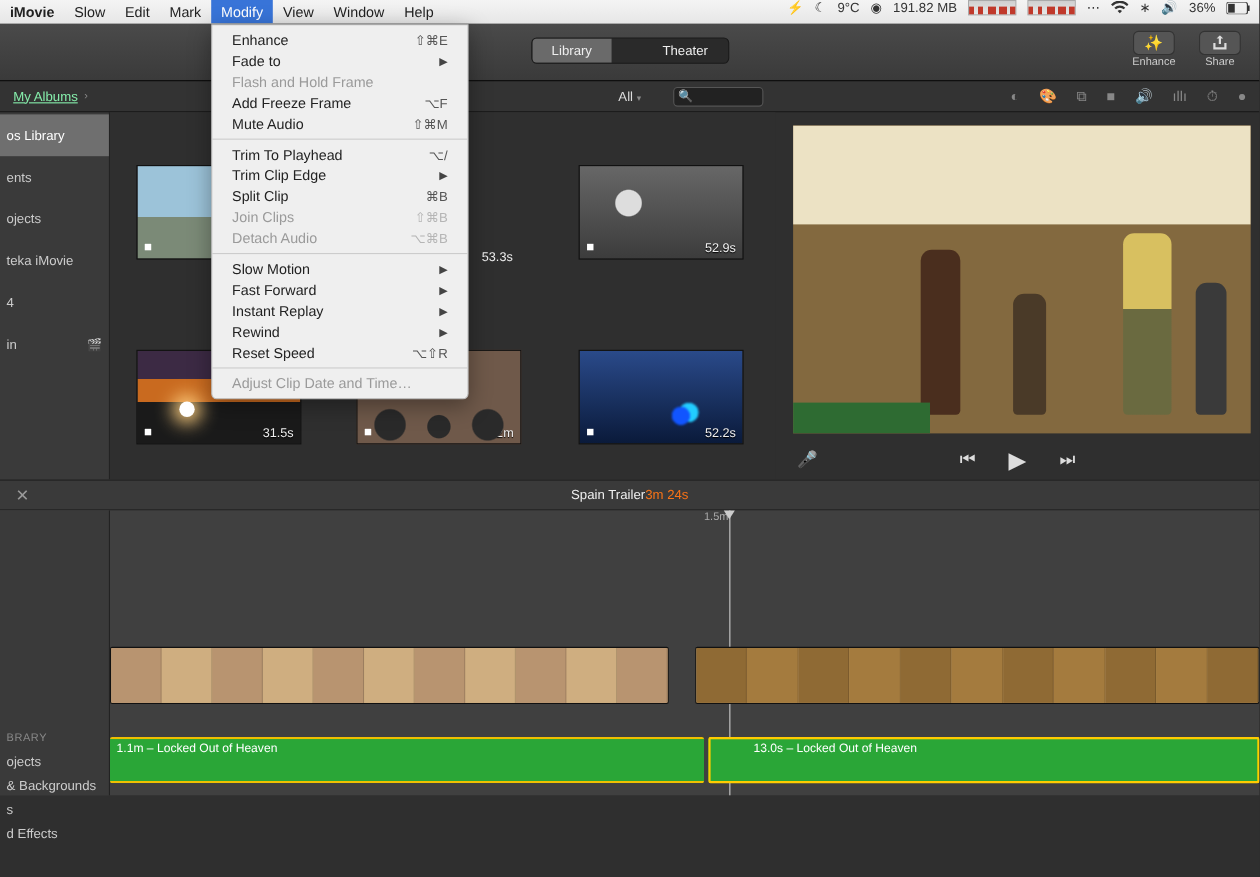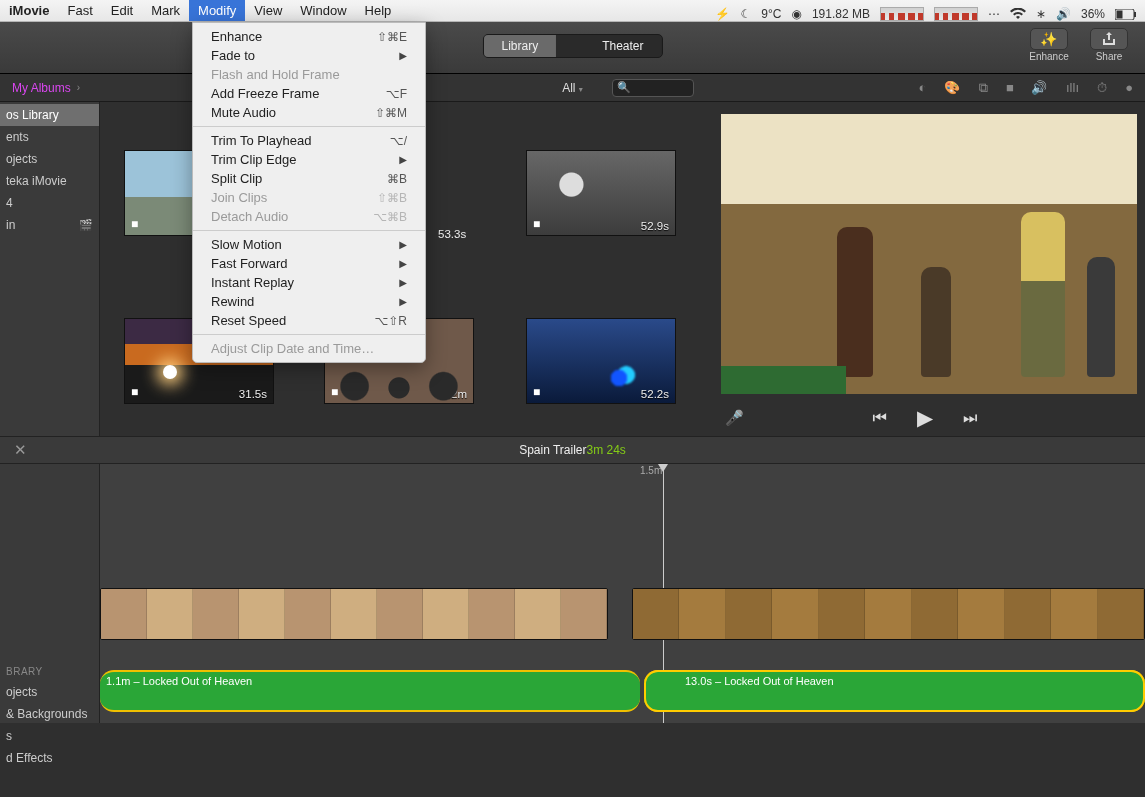--- a/index.html
+++ b/index.html
@@ -4,21 +4,21 @@
 <style>
 * { margin:0; padding:0; box-sizing:border-box; font-family:-apple-system,"Helvetica Neue",Arial,sans-serif; -webkit-font-smoothing:antialiased; }
 html,body { width:1145px; height:797px; background:#2f2f2f; overflow:hidden; color:#ddd; }
 :root{
   --menubar-h:22px;
   --toolbar-h:52px;
   --tabbar-h:28px;
 }
 
 
-.menubar{height:var(--menubar-h);background:linear-gradient(#f4f4f4,#e7e7e7);border-bottom:1px solid #b5b5b5;display:flex;align-items:flex-end;font-size:13px;color:#222;}
+.menubar{height:var(--menubar-h);background:linear-gradient(#f4f4f4,#e7e7e7);border-bottom:1px solid #b5b5b5;display:flex;align-items:flex-start;font-size:13px;color:#222;}
 .menubar .menu-item{padding:0 9px;height:100%;display:flex;align-items:center;cursor:default;}
 .menubar .menu-item.active{background:#3874d8;color:#fff;}
 .menubar .app-name{font-weight:600;}
 .menubar .spacer{flex:1;}
 .menubar .status{display:flex;align-items:center;gap:10px;padding-right:8px;font-size:12px;color:#333;}
 .sparkline{width:44px;height:14px;background:linear-gradient(#d0d0d0,#e8e8e8);position:relative;border:1px solid #aaa;display:inline-block;}
 .sparkline::before{content:"";position:absolute;bottom:0;left:0;right:0;height:60%;background:linear-gradient(90deg,#c0392b 0 10%,transparent 10% 20%,#c0392b 20% 30%,transparent 30% 40%,#c0392b 40% 58%,transparent 58% 64%,#c0392b 64% 82%,transparent 82% 88%,#c0392b 88% 100%);}
 
 
 .dropdown{position:absolute;top:var(--menubar-h);left:192px;width:234px;background:#efefef;border:1px solid #bbb;border-radius:0 0 5px 5px;box-shadow:0 6px 20px rgba(0,0,0,.35);font-size:13px;color:#222;z-index:50;padding:4px 0;}
@@ -35,31 +35,31 @@
 .seg{position:absolute;left:50%;transform:translateX(-50%);top:12px;display:flex;background:#2a2a2a;border:1px solid #1a1a1a;border-radius:5px;overflow:hidden;height:24px;gap:28px;}
 .seg .seg-btn{padding:0 18px;font-size:12px;color:#eee;display:flex;align-items:center;cursor:default;}
 .seg .seg-btn.sel{background:#6a6a6a;}
 .tb-right{position:absolute;right:12px;top:6px;display:flex;gap:12px;}
 .tb-btn{width:48px;height:40px;display:flex;flex-direction:column;align-items:center;justify-content:flex-start;gap:1px;}
 .tb-btn .ic{width:38px;height:22px;background:#555;border:1px solid #333;border-radius:5px;display:flex;align-items:center;justify-content:center;color:#ddd;font-size:14px;}
 .tb-btn .cap{font-size:10px;color:#ccc;}
 
 
 .tabbar{height:var(--tabbar-h);background:#333;display:flex;align-items:center;padding:0 12px;font-size:12px;border-bottom:1px solid #1a1a1a;}
-.tabbar .crumb{color:#d946ef;margin-right:6px;}
+.tabbar .crumb{color:#86efac;margin-right:6px;text-decoration:underline;}
 .tabbar .chev{color:#888;font-size:10px;margin-right:18px;}
 .tabbar .center-filter{position:absolute;left:50%;transform:translateX(-50%);color:#ddd;font-size:12px;}
 .tabbar .search{position:absolute;left:612px;width:82px;height:18px;background:#222;border:1px solid #555;border-radius:4px;color:#888;display:flex;align-items:center;padding:0 4px;font-size:11px;}
 .tabbar .icons{position:absolute;right:12px;display:flex;gap:18px;color:#888;font-size:13px;align-items:center;}
 .tabbar .icons .on{color:#1e90ff;}
 
 
 .main{display:flex;height:334px;}
 .sidebar{width:100px;background:#3a3a3a;border-right:1px solid #222;font-size:12px;padding-top:2px;}
-.sidebar .item{height:22px;display:flex;align-items:center;padding-left:6px;color:#ccc;position:relative;}
+.sidebar .item{height:38px;display:flex;align-items:center;padding-left:6px;color:#ccc;position:relative;}
 .sidebar .item.sel{background:#6f6f6f;color:#fff;}
 .sidebar .item .clap{position:absolute;right:6px;font-size:11px;color:#bbb;}
 
 .browser{flex:1;position:relative;background:#2f2f2f;}
 .clip{position:absolute;width:150px;}
 .clip .thumb{width:150px;height:86px;background:#555;position:relative;border:1px solid #111;}
 .clip .thumb .cam{position:absolute;left:6px;bottom:4px;color:#fff;font-size:12px;}
 .clip .thumb .dur{position:absolute;right:6px;bottom:3px;color:#eee;font-size:11.5px;text-shadow:0 1px 1px #000;}
 .thumb.t1{background:linear-gradient(#9cc3d9 55%,#7b8a77 55%);}
 .thumb.t2{background:radial-gradient(circle at 30% 40%,#ddd 0 10%,transparent 11%),linear-gradient(#676767,#3c3c3c);}
@@ -82,57 +82,57 @@
 .viewer .controls{height:36px;display:flex;align-items:center;justify-content:center;gap:30px;position:relative;}
 .viewer .controls .mic{position:absolute;left:20px;color:#bbb;font-size:15px;}
 .viewer .controls .btn{color:#ddd;font-size:16px;cursor:default;}
 .viewer .controls .btn.play{font-size:21px;}
 
 
 .tl-head{height:28px;background:#3a3a3a;border-top:1px solid #222;border-bottom:1px solid #222;display:flex;align-items:center;padding:0 14px;font-size:12px;position:relative;}
 .tl-head .x{color:#999;font-size:15px;cursor:default;}
 .tl-head .title{position:absolute;left:50%;transform:translateX(-50%);display:flex;}
 .tl-head .title .name{color:#eee;}
-.tl-head .title .dur{color:#84cc16;}
+.tl-head .title .dur{color:#f97316;}
 
 
 .timeline{position:relative;height:259px;background:#404040;}
 .ruler{height:16px;position:relative;font-size:10px;color:#aaa;}
 .ruler .mark{position:absolute;top:1px;}
 .playhead{position:absolute;top:0;bottom:0;width:1px;background:#ccc;left:663px;}
 .playhead::before{content:"";position:absolute;top:0;left:-5px;width:0;height:0;border-left:5px solid transparent;border-right:5px solid transparent;border-top:8px solid #ccc;}
 
 .vtrack{position:absolute;top:124px;height:68px;}
 .vclip{position:absolute;height:52px;top:0;background:#b89b6f;border:1px solid #111;border-radius:2px;overflow:hidden;}
 .vclip .fs{display:flex;height:100%;}
 .vclip .fs div{flex:1;border-right:1px solid rgba(0,0,0,.15);}
 .vclip.a .fs div{background:#cfae80;}
 .vclip.a .fs div:nth-child(odd){background:#b89470;}
 .vclip.b .fs div{background:#a47b3e;}
 .vclip.b .fs div:nth-child(odd){background:#8f6a34;}
 .wave{position:absolute;left:0;right:0;bottom:-16px;height:16px;background:#2f5fa8;}
 .wave::before{content:"";position:absolute;inset:0;background:linear-gradient(transparent 30%,#4a7fc8 30% 70%,transparent 70%);opacity:.9;}
 
 .atrack{position:absolute;top:206px;height:42px;}
-.aclip{position:absolute;height:42px;background:#2aa637;border-top:2px solid #f0c000;border-bottom:2px solid #f0c000;font-size:11px;color:#fff;padding:3px 6px;border-radius:14px;}
+.aclip{position:absolute;height:42px;background:#2aa637;border-top:2px solid #f0c000;border-bottom:2px solid #f0c000;font-size:11px;color:#fff;padding:3px 6px;border-radius:2px;}
 .aclip.sel{outline:2px solid #ffcc00;outline-offset:-2px;padding-left:41px;}
 
 
 .content-panel{position:absolute;left:0;bottom:0;width:100px;background:#3a3a3a;font-size:12px;color:#ccc;border-right:1px solid #222;}
 .content-panel .hdr{font-size:10px;color:#888;padding:4px 6px;letter-spacing:.5px;}
 .content-panel .row{padding:3px 6px;height:22px;display:flex;align-items:center;}
 
 svg{display:block;}
 </style>
 </head>
 <body>
 
 <div class="menubar">
   <div class="menu-item app-name">iMovie</div>
-  <div class="menu-item">Fast</div>
+  <div class="menu-item">Slow</div>
   <div class="menu-item">Edit</div>
   <div class="menu-item">Mark</div>
   <div class="menu-item active">Modify</div>
   <div class="menu-item">View</div>
   <div class="menu-item">Window</div>
   <div class="menu-item">Help</div>
   <div class="spacer"></div>
   <div class="status">
     <span>⚡</span>
     <span>☾</span>

